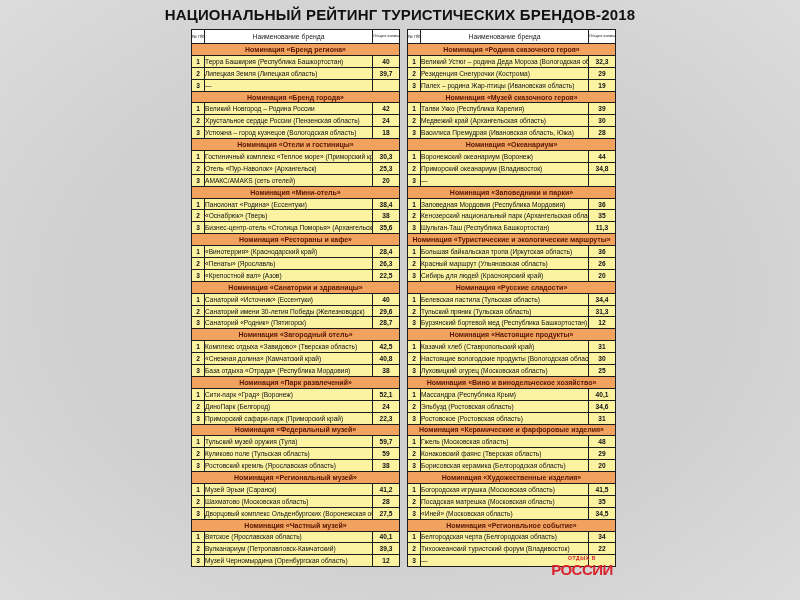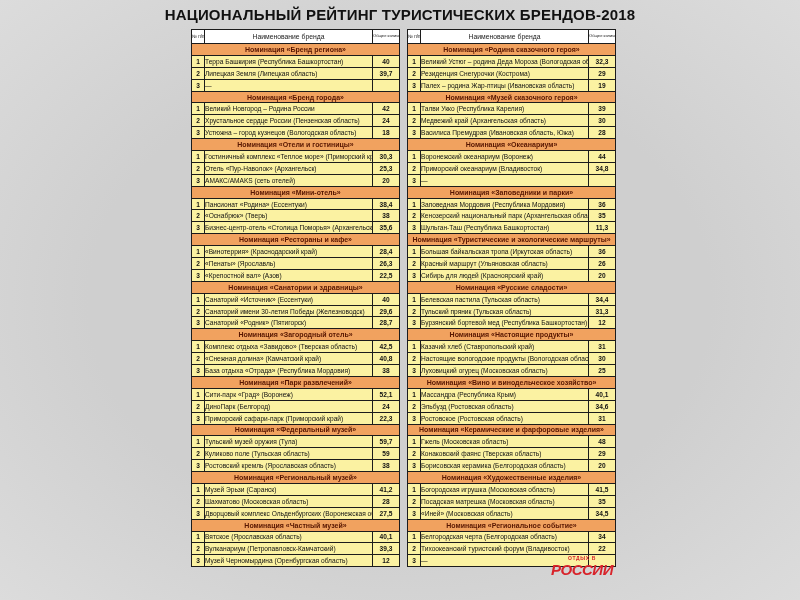--- a/index.html
+++ b/index.html
@@ -14,21 +14,21 @@
   th.h-score{font-size:4.1px;line-height:1.1;white-space:normal;}
   tr.nom td{background:#f1a25f;color:#571600;font-weight:bold;font-size:7px;text-align:center;height:10.9px;}
   tr.brand td{height:10.9px;background:#fbf2a2;font-size:6.6px;color:#111;}
   td.c-num{text-align:center;font-weight:bold;font-size:6.2px;}
   td.c-name{padding-left:2px;}
   td.c-score{text-align:center;font-weight:bold;font-size:6.9px;}
   .source{position:absolute;left:192px;top:574px;font-size:7.5px;color:#111;}
   .source b{font-weight:bold;}
   .logo{position:absolute;left:550px;top:556px;width:64px;text-align:center;line-height:1;}
   .logo-top{display:block;font-size:5px;font-weight:bold;color:#d8232a;letter-spacing:0.6px;}
-  .logo-main{display:block;font-size:15px;font-weight:bold;font-style:italic;color:#d8232a;letter-spacing:-0.5px;margin-top:1px;}
+  .logo-main{display:block;font-size:15px;font-weight:bold;color:#d8232a;letter-spacing:-0.5px;margin-top:1px;}
 </style>
 </head>
 <body>
 
 <div class="page">
   <div class="title">НАЦИОНАЛЬНЫЙ РЕЙТИНГ ТУРИСТИЧЕСКИХ БРЕНДОВ-2018</div>
   <div class="tables">
       <table class="rating">
         <colgroup>
           <col style="width: 13px;">

